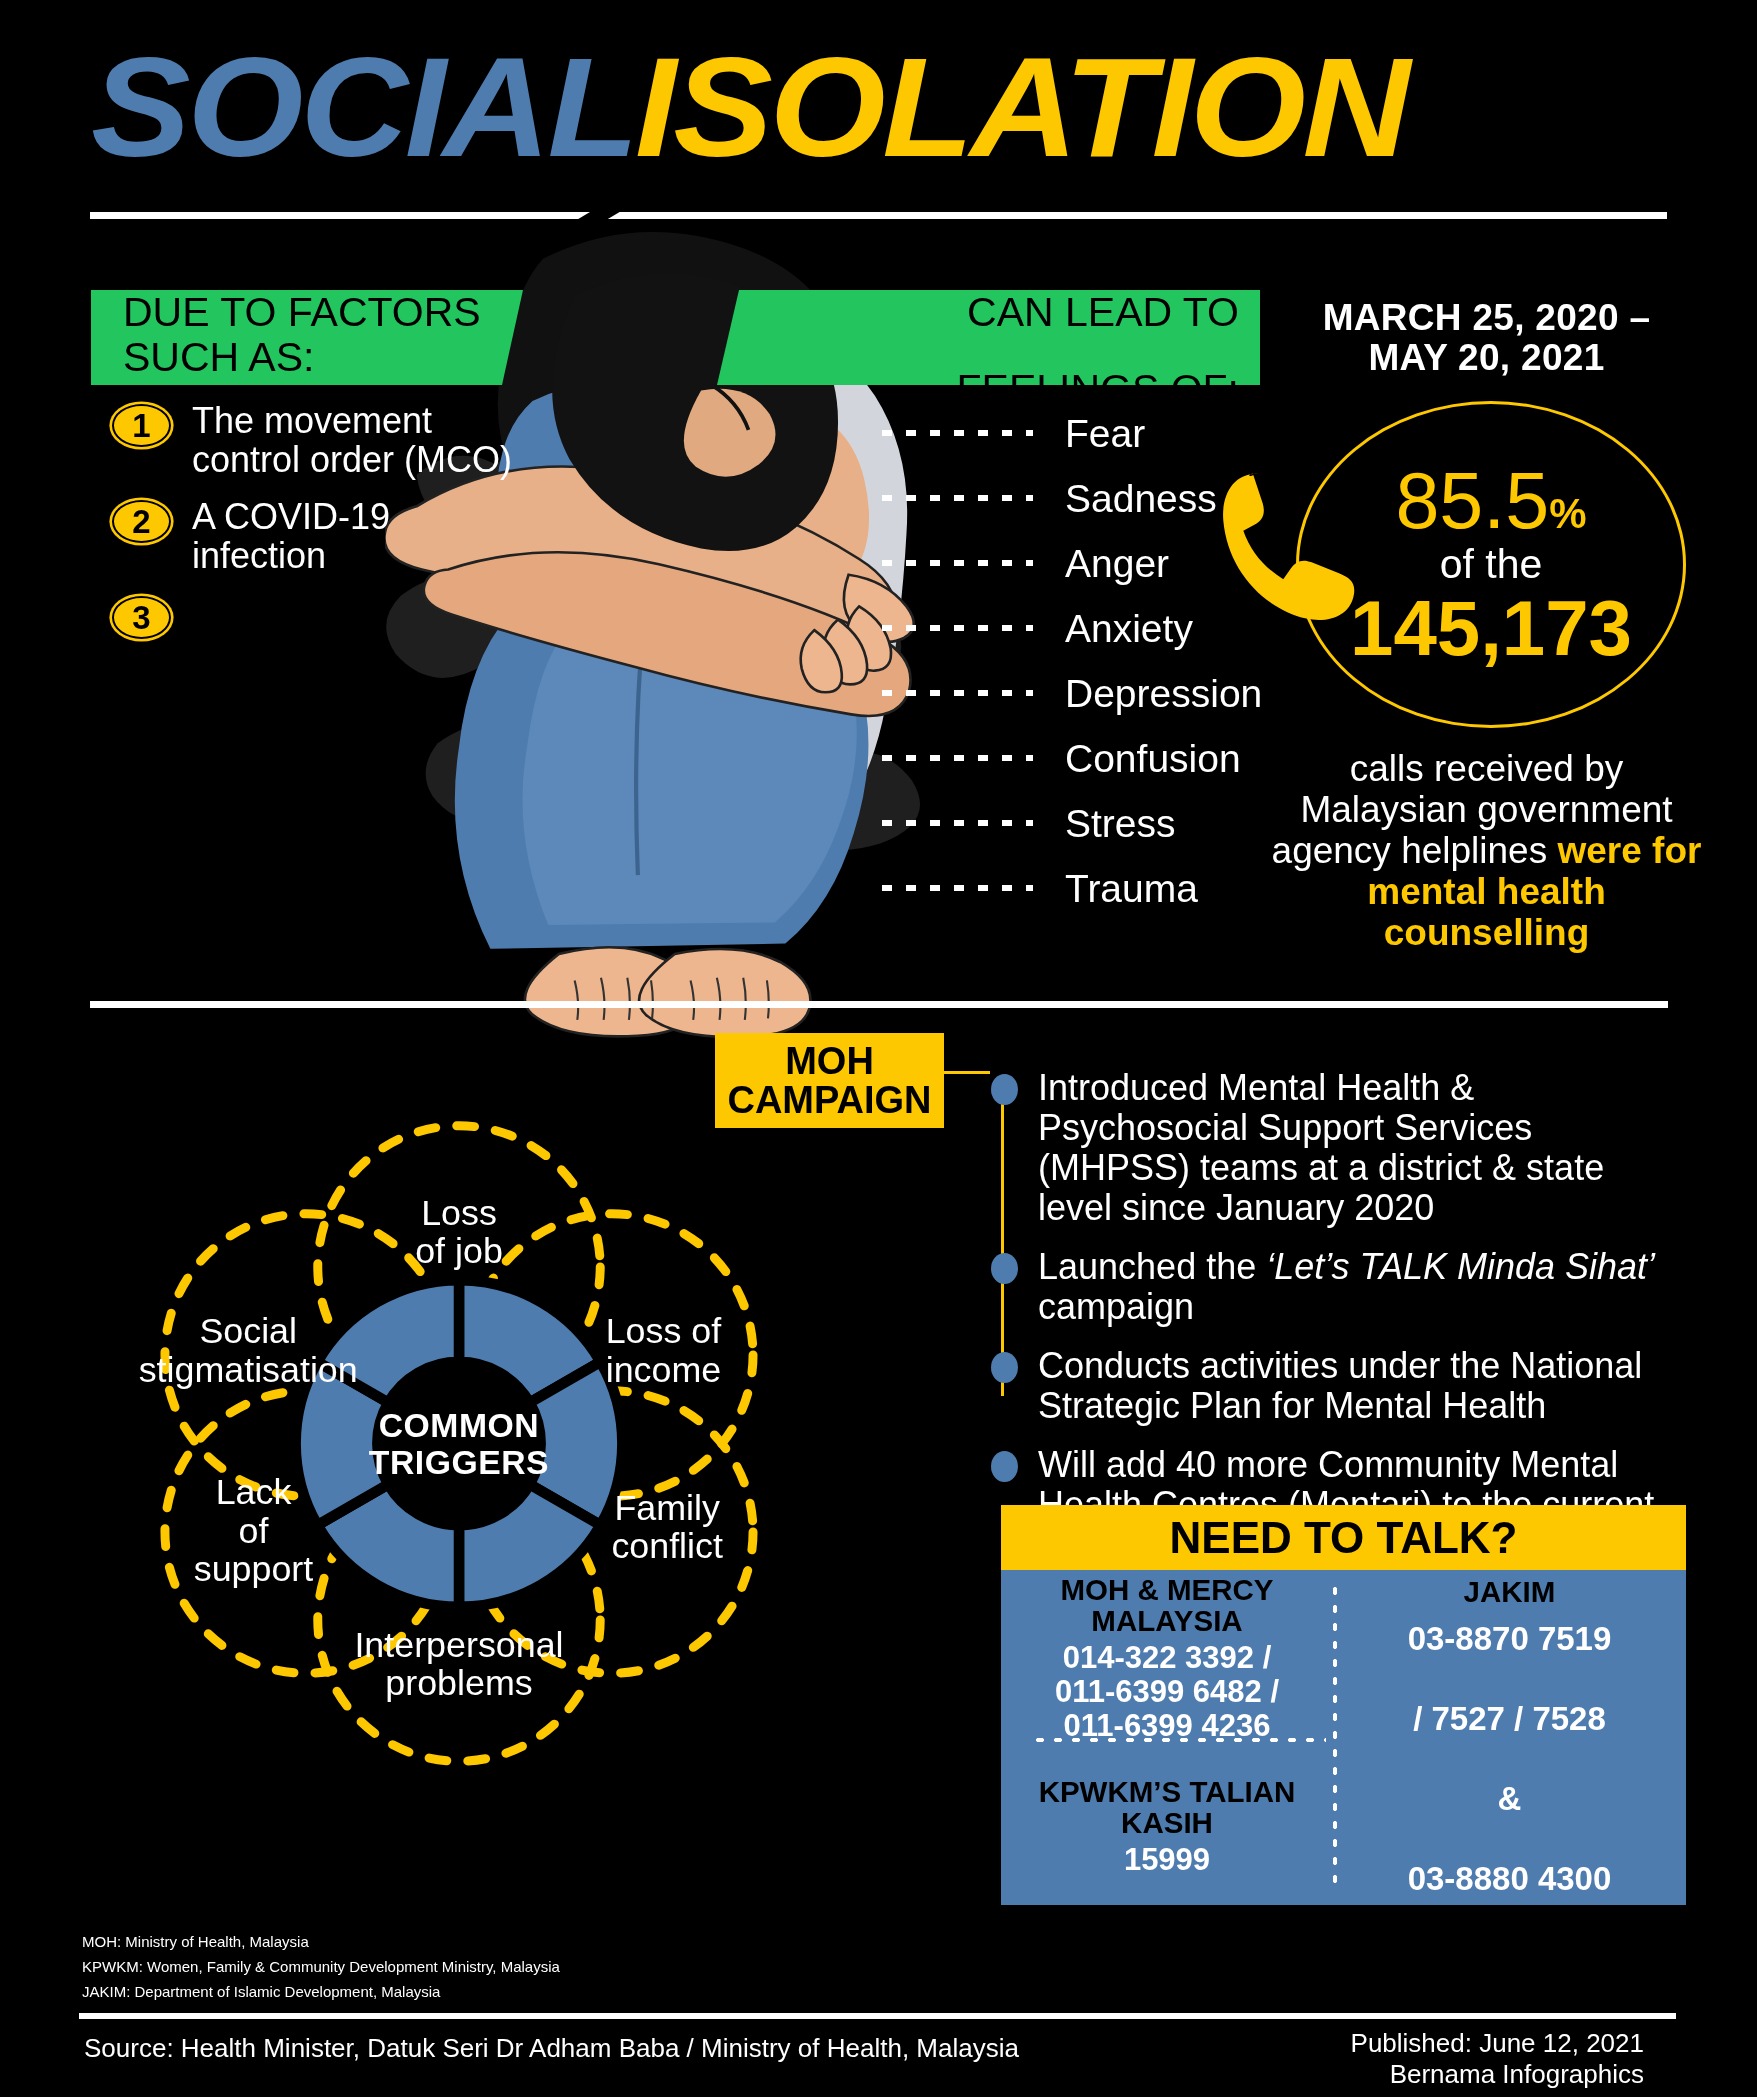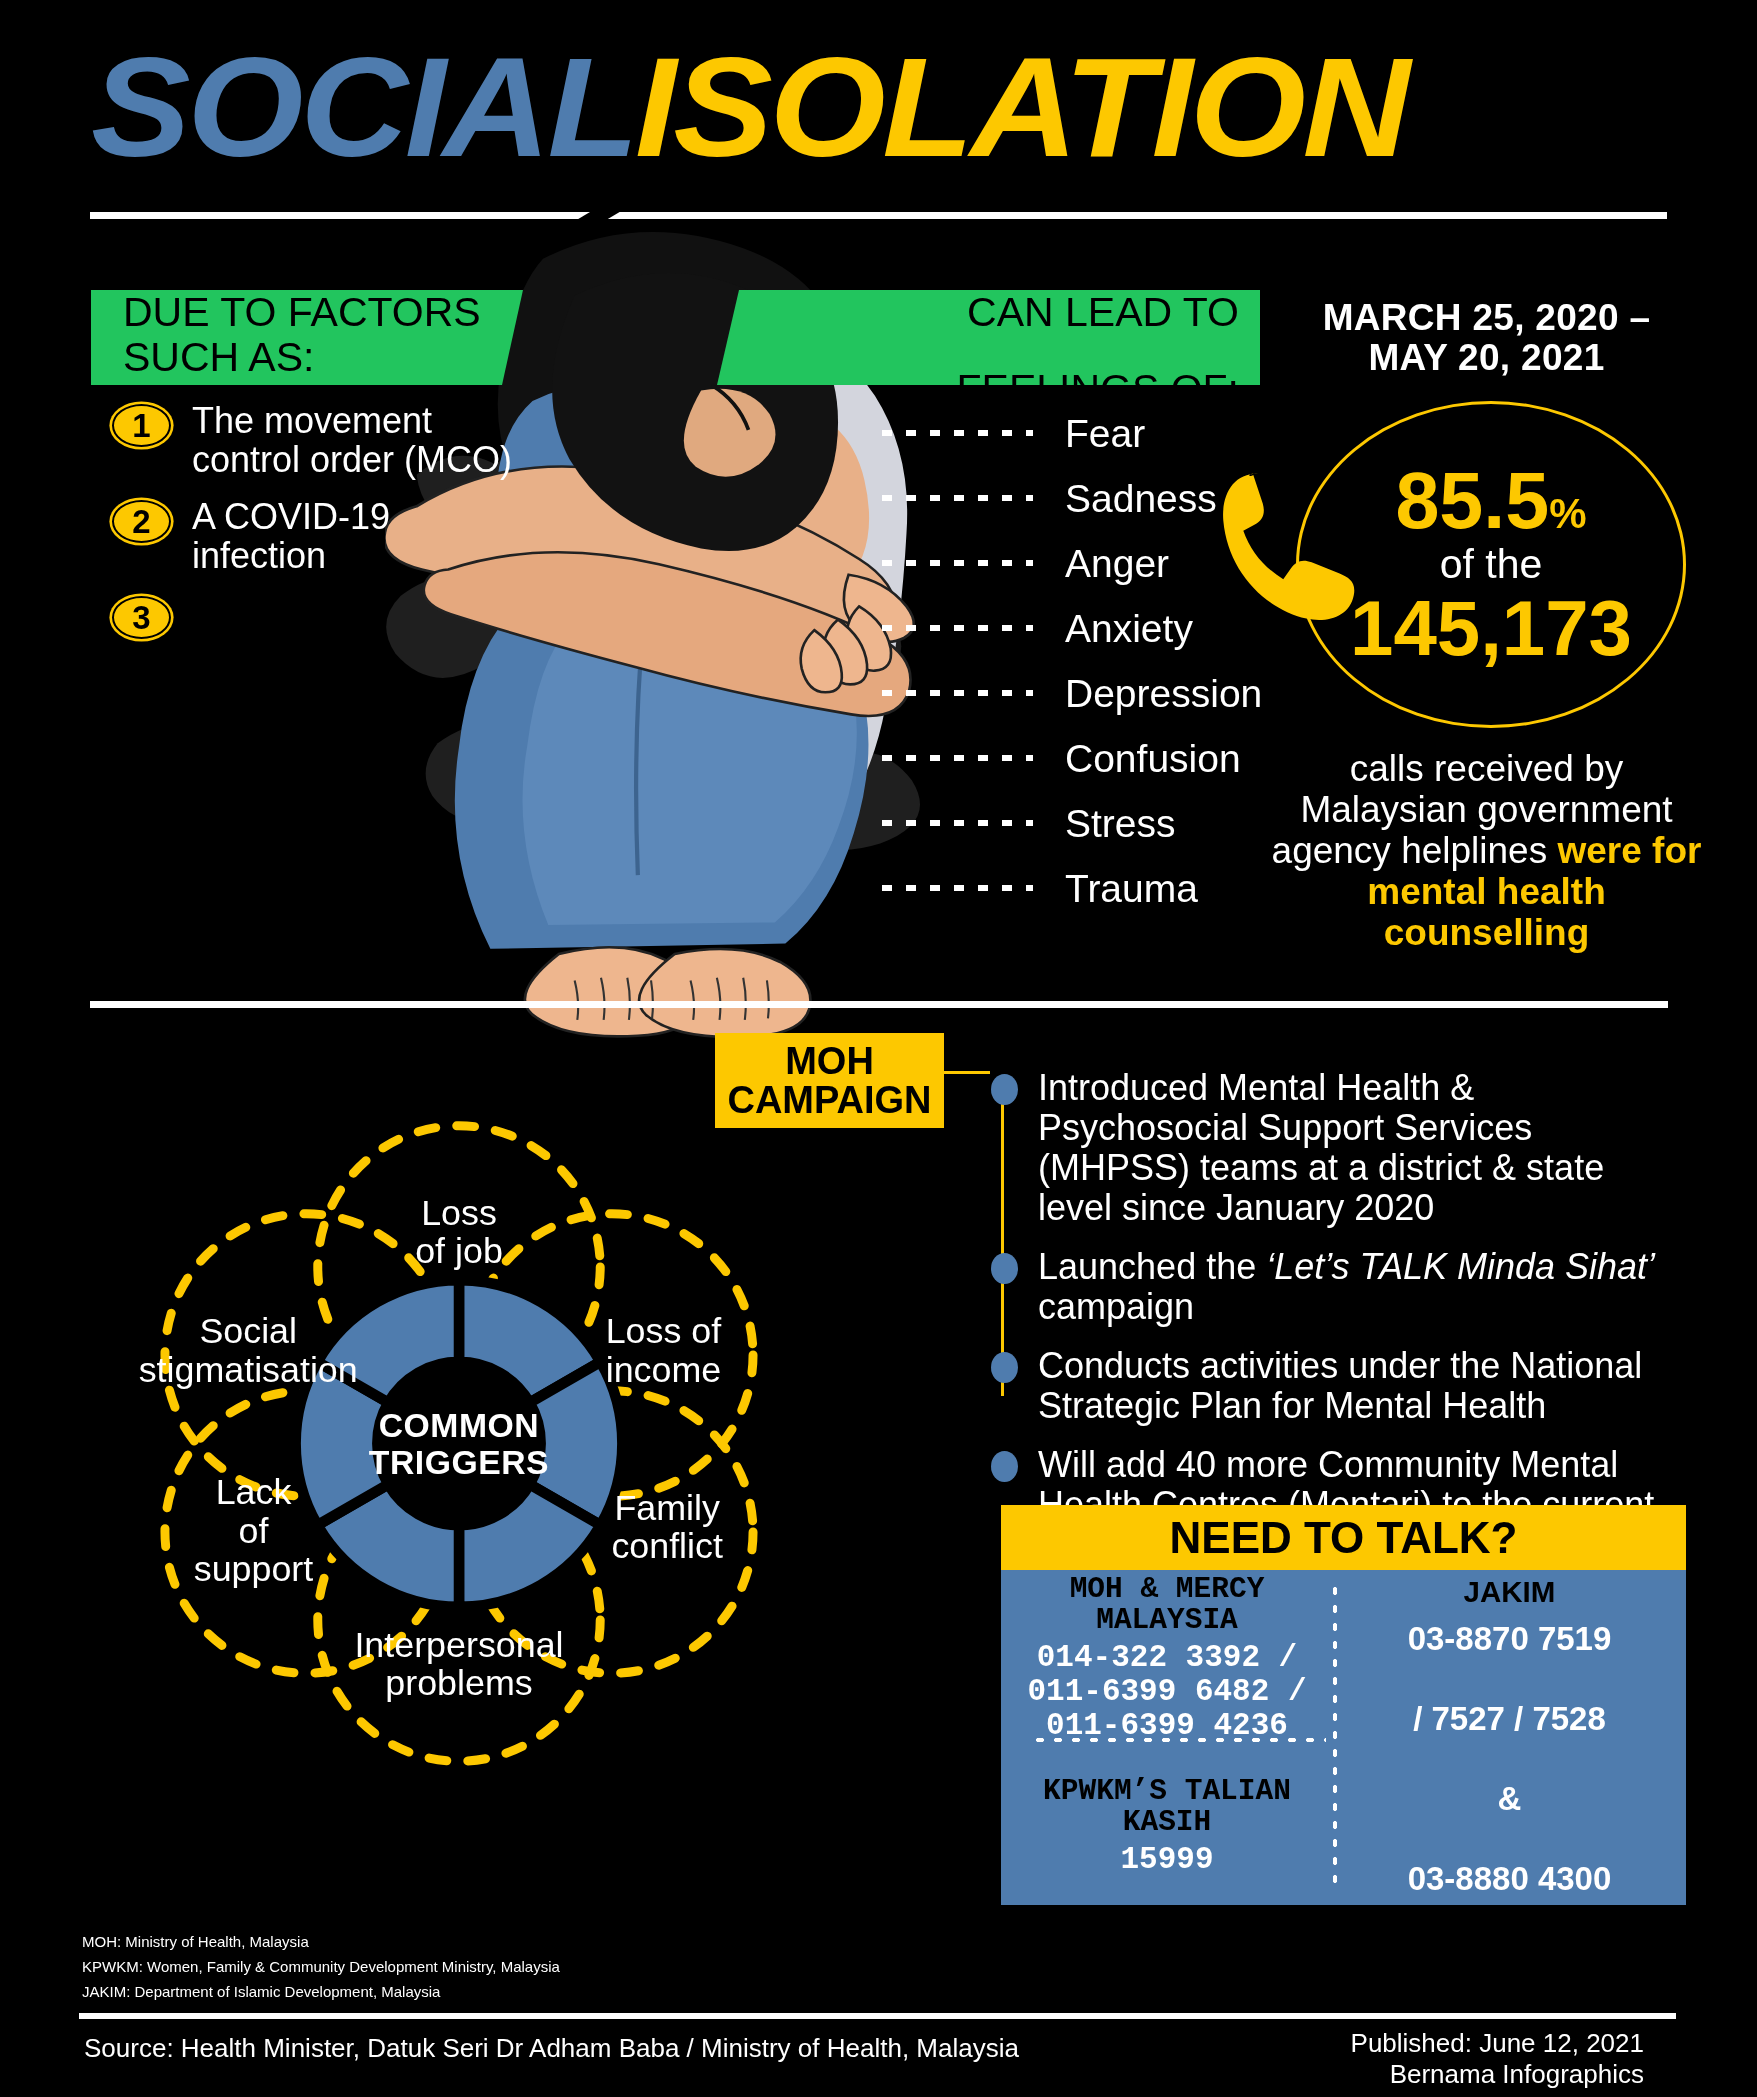--- a/index.html
+++ b/index.html
@@ -85,21 +85,21 @@
     left: 1265px; top: 298px; width: 443px; text-align: center;
     font-size: 37px; line-height: 40px; font-weight: bold; color: #fff;
     text-transform: uppercase; letter-spacing: 0.3px;
   }
   #stat-circle {
     left: 1296px; top: 401px; width: 390px; height: 327px;
     border: 3.7px solid #FDC800; border-radius: 50%;
     display: flex; flex-direction: column; align-items: center; justify-content: center;
   }
   #stat-pct-row { display: flex; align-items: baseline; }
-  #stat-pct { font-size: 79px; font-weight: bold; color: #FDC800; line-height: 79px; }
+  #stat-pct { font-size: 79px; font-weight: normal; color: #FDC800; line-height: 79px; }
   #stat-pct-sign { font-size: 42px; font-weight: bold; color: #FDC800; }
   #stat-ofthe { font-size: 41px; color: #fff; line-height: 48px; }
   #stat-count { font-size: 78px; font-weight: bold; color: #FDC800; line-height: 80px; }
   #phone-icon { left: 1217px; top: 464px; width: 142px; height: 163px; }
   #phone-icon svg { width: 100%; height: 100%; }
   #stat-caption {
     left: 1265px; top: 748px; width: 443px; text-align: center;
     font-size: 37px; line-height: 41px; color: #fff;
   }
   #stat-caption b { color: #FDC800; }
@@ -138,21 +138,21 @@
     display: flex; align-items: center; justify-content: center;
     text-transform: uppercase;
   }
   #talk-body {
     width: 100%; height: 335px; background: #4F7CAE;
     display: flex; position: relative;
   }
   .talk-col { flex: 1; position: relative; }
   #talk-col-left { display: flex; flex-direction: column; }
   .talk-cell { flex: 1; display: flex; flex-direction: column;
-               align-items: center; justify-content: center; padding: 4.2px 9.5px; font-family: Liberation Mono, monospace; }
+               align-items: center; justify-content: center; padding: 4.2px 9.5px; }
   .talk-org { font-weight: bold; color: #000; font-size: 29.5px; line-height: 31px;
               text-align: center; text-transform: uppercase; }
   .talk-num { font-weight: bold; color: #fff; font-size: 31px; line-height: 34px;
               text-align: center; margin-top: 5.3px; }
   #talk-hdiv {
     position: absolute; left: 29.5px; right: 7.4px; top: 50%; height: 4.2px;
     background-image: radial-gradient(circle, #fff 40%, transparent 42%);
     background-size: 18px 4.2px; background-repeat: repeat-x;
   }
   #talk-vdiv {

